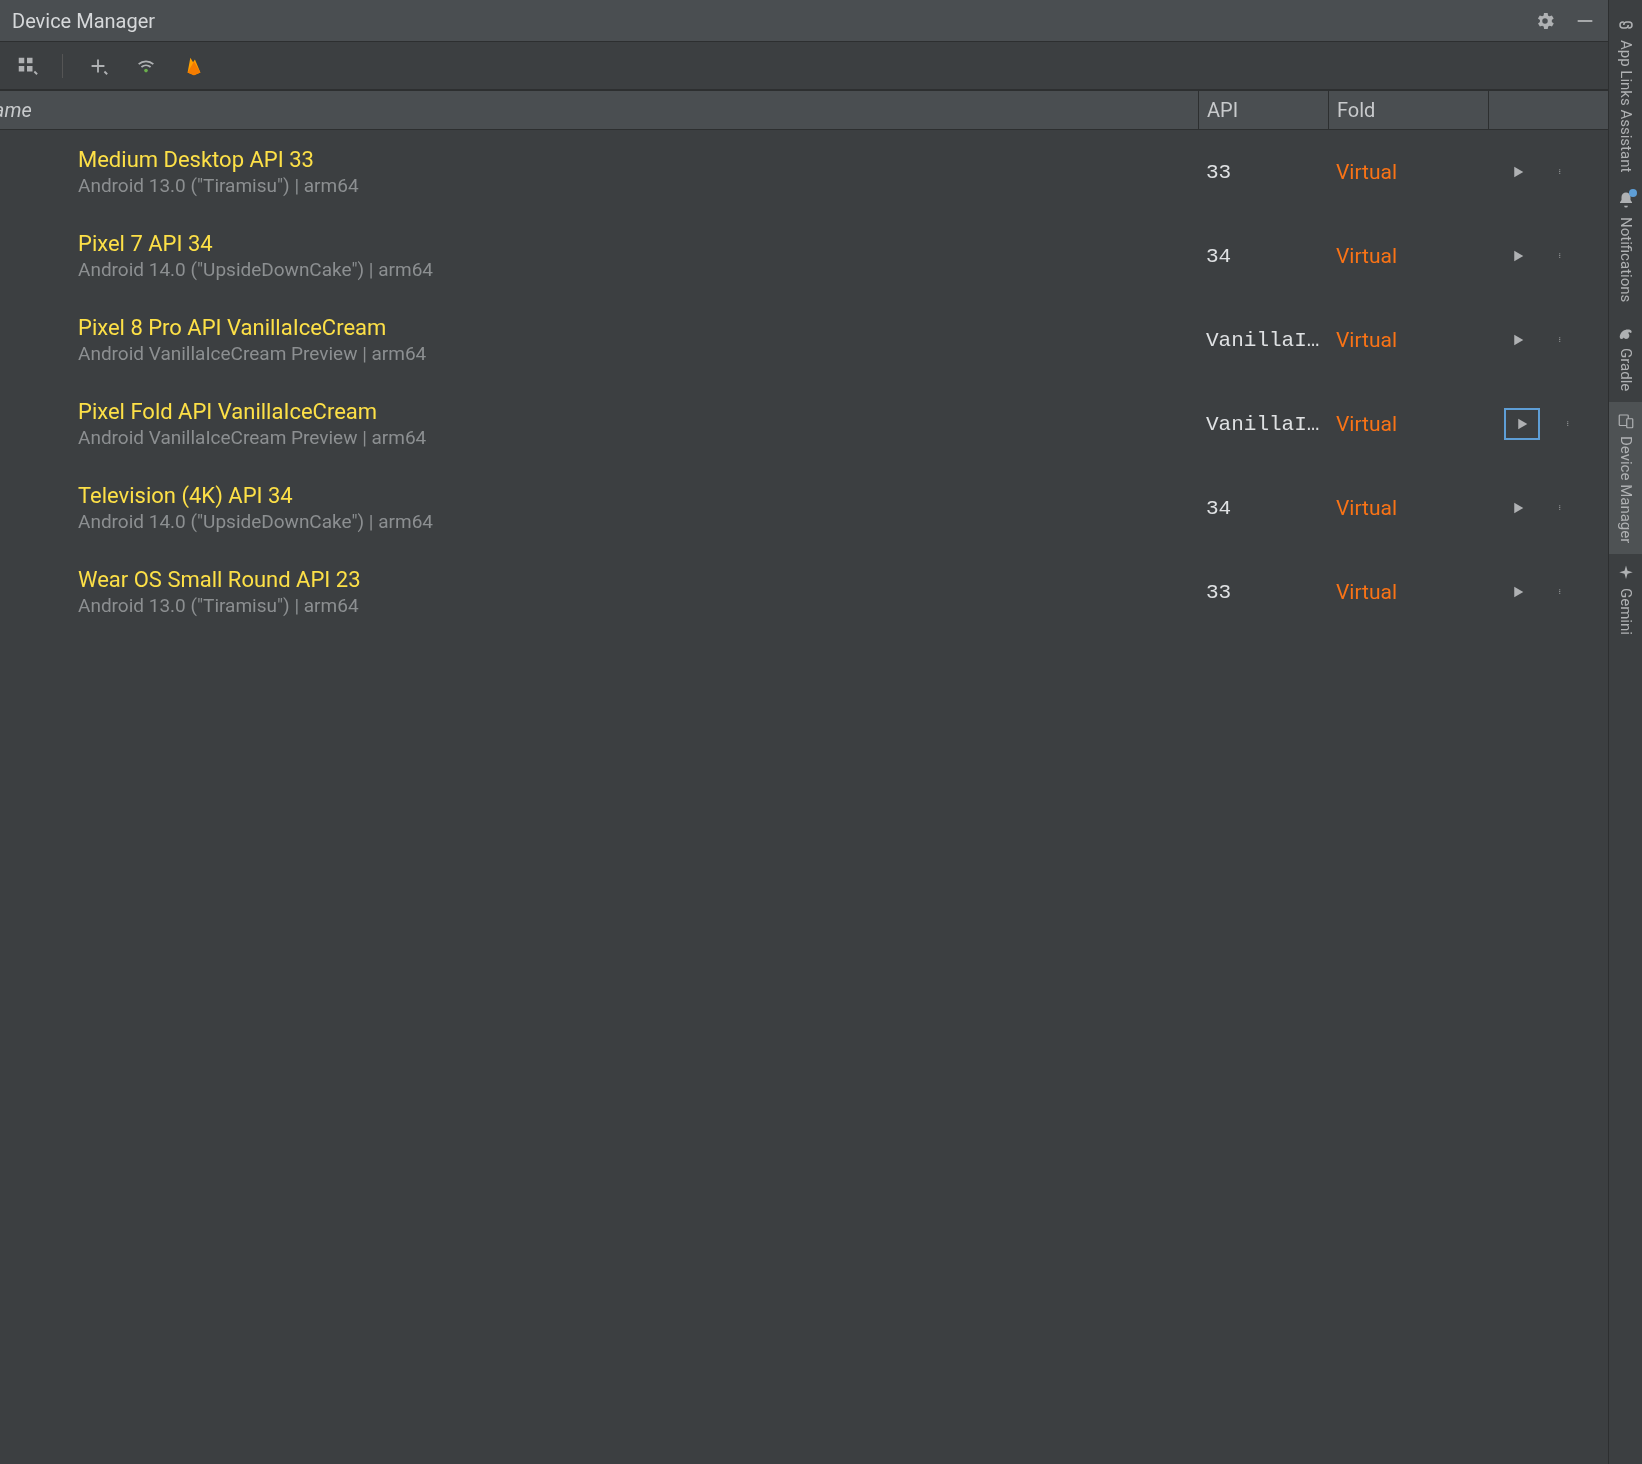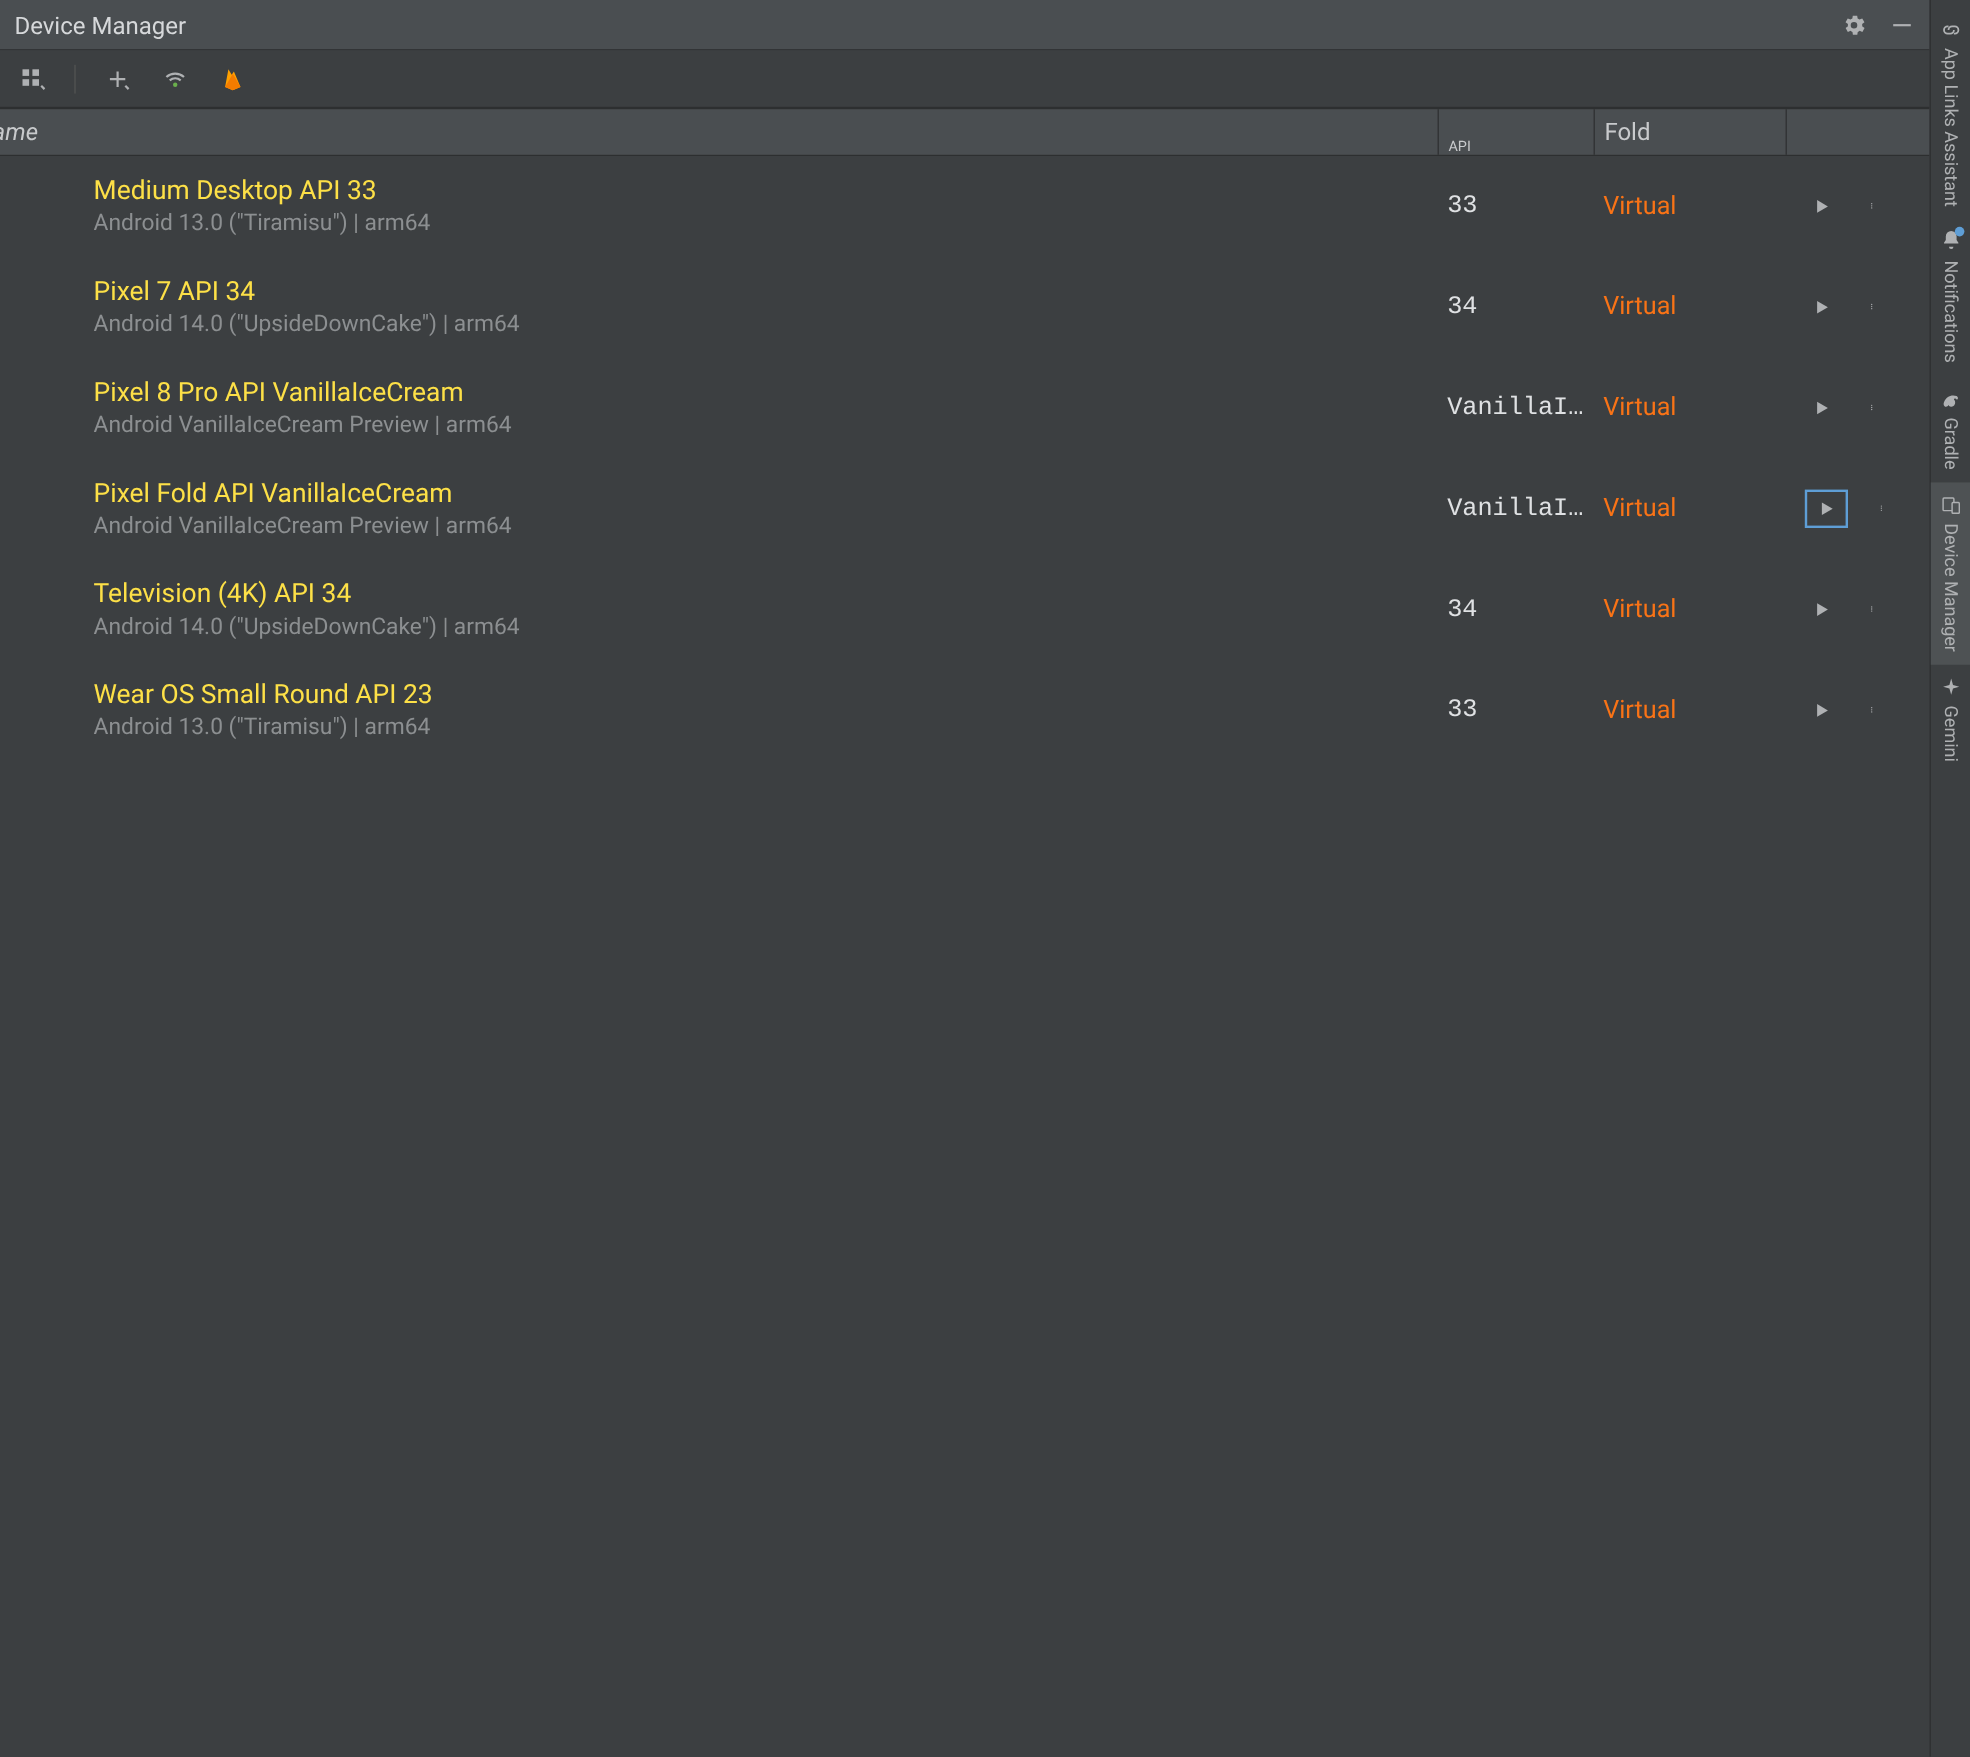--- a/index.html
+++ b/index.html
@@ -64,21 +64,21 @@
       background: #4a4e51;
       display:flex; align-items:center;
       border-bottom: 1px solid #2d2f30;
       border-top: 1px solid #2d2f30;
     }
     .col-name { flex:1; display:flex;align-items:center;gap:10px; font-size:20px;color:#c8cacc;cursor:pointer;font-style:italic;}
     .header-row .col-name .sort {
       width:0;height:0;border-left:7px solid transparent;border-right:7px solid transparent;border-bottom:9px solid #c8cacc;
       margin-left:-50px; margin-right: 6px;
     }
-    .col-api { width: 130px; padding-left:8px;font-size:12px;color:#c8cacc;border-left:1px solid #2d2f30;height:100%;display:flex;align-items:flex-end;cursor:pointer;}
+    .col-api { width: 130px; padding-left:8px;font-size:20px;color:#c8cacc;border-left:1px solid #2d2f30;height:100%;display:flex;align-items:center;cursor:pointer;}
     .col-type { width: 160px; padding-left:8px;font-size:20px;color:#c8cacc;border-left:1px solid #2d2f30;height:100%;display:flex;align-items:center;cursor:pointer;}
     .col-actions { width: 120px; border-left:1px solid #2d2f30;height:100%;}
 
     .device-list { flex:1; overflow:auto; }
     .device-row {
       display:flex; align-items:center; height: 84px;
       padding: 0; cursor: default;
     }
     .dev-icon { width: 56px; display:flex;align-items:center;justify-content:center; padding-left: 48px; padding-right: 30px; }
     .dev-icon svg { width:24px;height:24px;}

